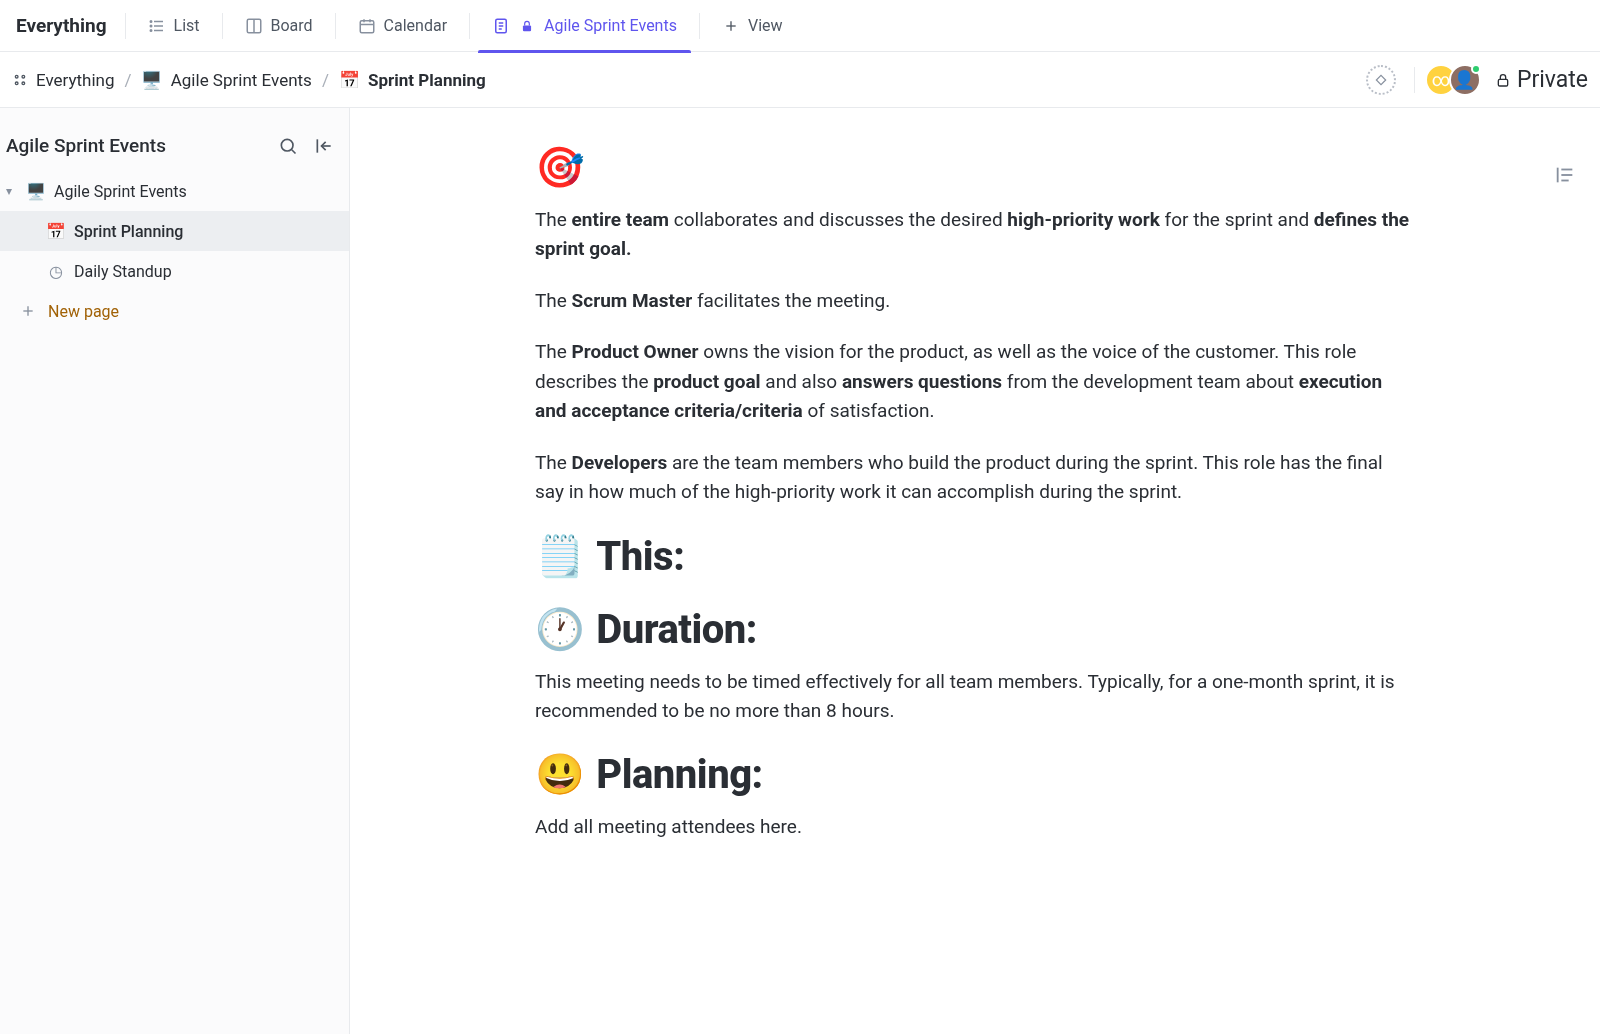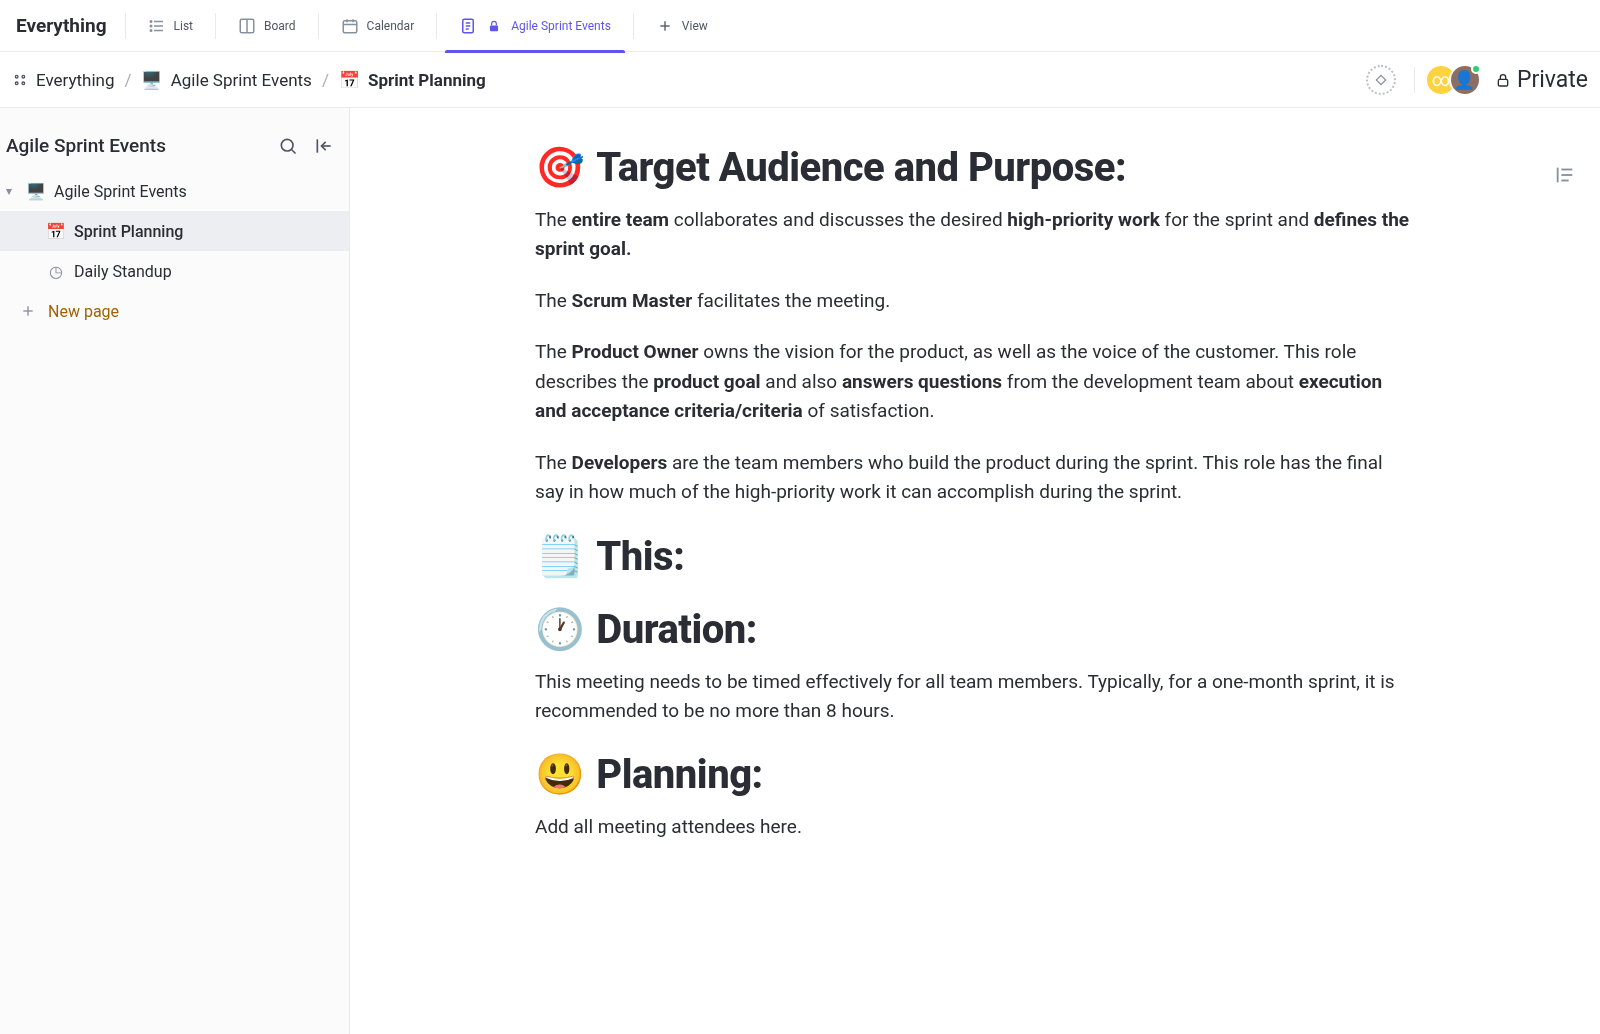--- a/index.html
+++ b/index.html
@@ -31,21 +31,21 @@
     height: 26px;
     background: #e8eaed;
     margin: 0 4px;
   }
   .view-tab {
     display: flex;
     align-items: center;
     gap: 8px;
     padding: 0 14px;
     height: 52px;
-    font-size: 12px;
+    font-size: 16px;
     color: #4f5762;
     position: relative;
     cursor: pointer;
   }
   .view-tab.active {
     color: #5f55ee;
   }
   .view-tab.active::after {
     content: "";
     position: absolute;
@@ -375,21 +375,20 @@
           <line x1="8" y1="6" x2="20" y2="6"></line>
           <line x1="8" y1="12" x2="20" y2="12"></line>
           <line x1="8" y1="18" x2="16" y2="18"></line>
         </svg>
     </div>
 
     <article class="doc">
 
       <h1>
         <span>🎯</span>
-        <span>Target Audience and Purpose:</span>
       </h1>
 
       <p>
         <span>The </span><b>entire team</b><span> collaborates and discusses the desired </span><b>high-priority work</b><span> for the sprint and </span><b>defines the sprint goal.</b>
       </p>
 
       <p>
         <span>The </span><b>Scrum Master</b><span> facilitates the meeting.</span>
       </p>
 

